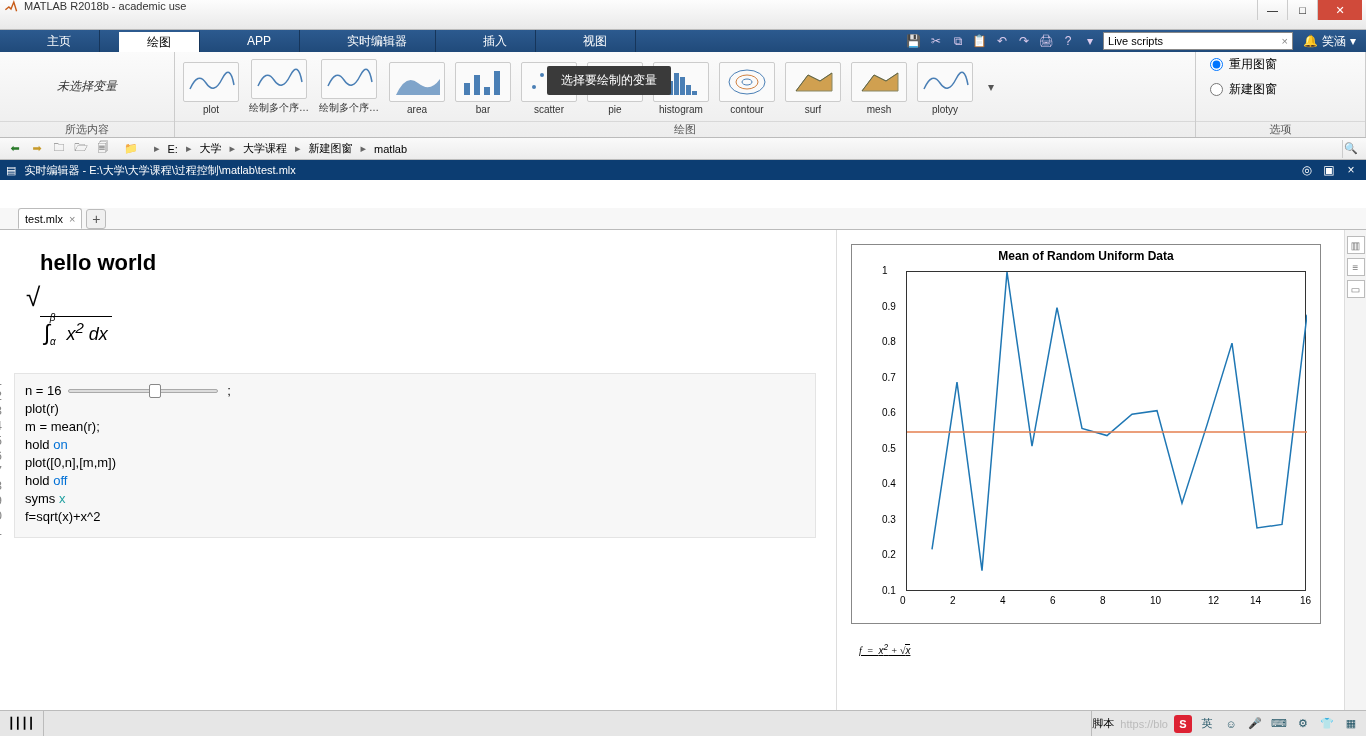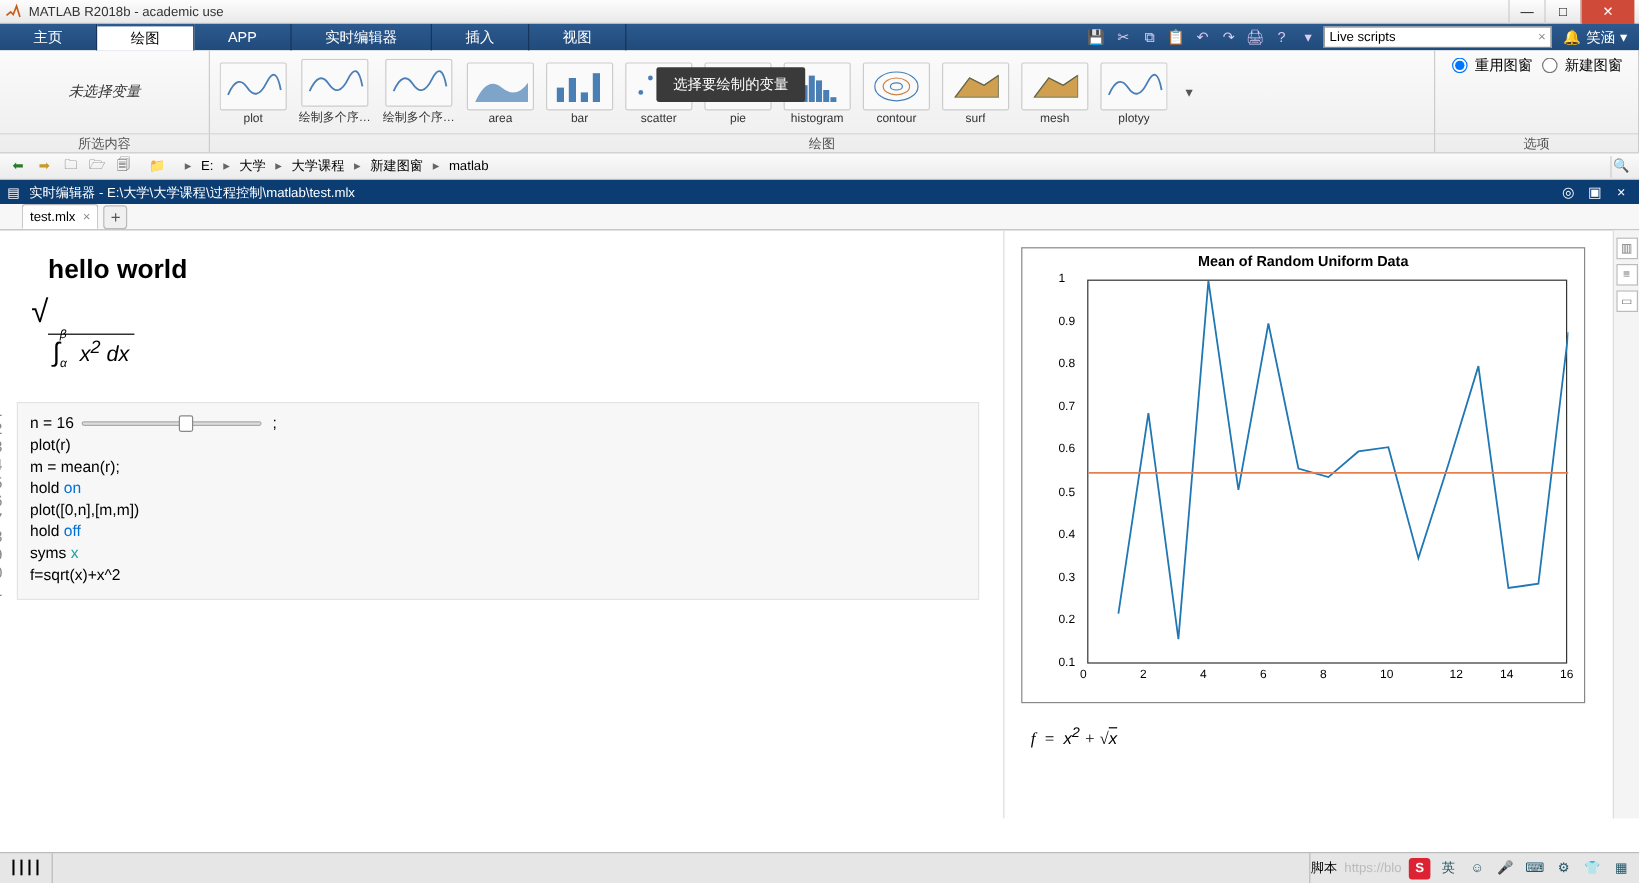--- a/index.html
+++ b/index.html
@@ -1,28 +1,28 @@
 <!DOCTYPE html>
 <html><head>
 <meta charset="utf-8">
 <style>
 * { box-sizing: border-box; margin: 0; padding: 0; font-family: "Microsoft YaHei", Arial, sans-serif; }
 body { background: #fff; font-size: 12px; color: #000; width: 1366px; height: 736px; overflow: hidden; }
 
 
-.titlebar { height: 20px; background: linear-gradient(#fdfdfd, #e9e9e9); display: flex; align-items: center; padding: 0 4px; border-bottom: 1px solid #bbb; }
+.titlebar { height: 30px; background: linear-gradient(#fdfdfd, #e9e9e9); display: flex; align-items: flex-start; padding: 0 4px; border-bottom: 1px solid #bbb; }
 .titlebar .logo { width: 14px; height: 14px; margin-right: 6px; }
 .titlebar .title { font-size: 11px; color: #333; }
 .winbtns { margin-left: auto; display: flex; }
 .winbtn { width: 30px; height: 20px; display: flex; align-items: center; justify-content: center; border-left: 1px solid #ccc; font-size: 11px; cursor: pointer; }
 .winbtn.close { background: #d04a3a; color: #fff; width: 45px; }
 
 
 .maintabs { height: 22px; background: linear-gradient(#2c5a8f,#204a7a); display: flex; align-items: stretch; }
-.maintab { color: #fff; font-size: 12px; padding: 4px 28px; display: flex; align-items: center; cursor: pointer; border-right: 1px solid #16355a; }
+.maintab { color: #fff; font-size: 12px; padding: 4px 28px; display: flex; align-items: center; cursor: pointer; border-right: 1px solid #16355a; margin-left: 19px; }
 .maintab.active { background: #fff; color: #000; border-top: 2px solid #2c5a8f; }
 .maintabs .right { margin-left: auto; display: flex; align-items: center; gap: 4px; padding-right: 4px; }
 .iconbtn { width: 18px; height: 18px; display: flex; align-items: center; justify-content: center; color: #dce; cursor: pointer; font-size: 12px; }
 .livesearch { width: 190px; height: 18px; background: #fff; border: 1px solid #888; font-size: 11px; padding: 0 4px; display: flex; align-items: center; justify-content: space-between; }
 .userbox { color: #fff; font-size: 12px; padding: 0 6px; display: flex; align-items: center; gap: 4px; }
 
 
 .toolstrip { height: 86px; background: linear-gradient(#fbfbfb,#ededed); border-bottom: 1px solid #bbb; display: flex; }
 .toolgroup { display: flex; flex-direction: column; border-right: 1px solid #ccc; }
 .toolgroup .body { flex: 1; display: flex; align-items: center; padding: 4px 8px; gap: 10px; }
@@ -30,38 +30,38 @@
 .selvar { width: 175px; }
 .selvar .body { justify-content: center; font-size: 12px; font-style: italic; color: #333; }
 .plotsec { flex: 1; position: relative; }
 .plotthumbs { display: flex; gap: 10px; align-items: flex-end; overflow: hidden; }
 .pthumb { display: flex; flex-direction: column; align-items: center; gap: 2px; cursor: pointer; }
 .pthumb .img { width: 56px; height: 40px; background: #fafafa; border: 1px solid #ccc; border-radius: 2px; display: flex; align-items: center; justify-content: center; overflow: hidden; }
 .pthumb .lbl { font-size: 10px; color: #333; max-width: 62px; white-space: nowrap; overflow: hidden; text-overflow: ellipsis; }
 .tooltip-ov { position: absolute; left: 372px; top: 14px; background: #3a3a3a; color: #fff; padding: 6px 14px; font-size: 12px; border-radius: 2px; pointer-events: none; }
 .expand { width: 16px; display: flex; align-items: center; justify-content: center; color: #555; cursor: pointer; }
 .optgrp { width: 170px; }
-.optgrp .body { flex-direction: row; align-items: flex-start; gap: 8px; padding-left: 14px; }
+.optgrp .body { flex-direction: column; align-items: flex-start; gap: 8px; padding-left: 14px; }
 .optgrp label { font-size: 12px; display: flex; align-items: center; gap: 6px; cursor: pointer; }
 
 
 .navbar { height: 22px; background: linear-gradient(#fafafa,#ececec); border-bottom: 1px solid #bbb; display: flex; align-items: center; padding: 0 6px; gap: 4px; font-size: 11px; }
 .navbar .nbtn { width: 18px; height: 18px; display: flex; align-items: center; justify-content: center; cursor: pointer; color: #555; }
 .crumbs { display: flex; align-items: center; gap: 2px; margin-left: 6px; }
 .crumbs span { padding: 0 2px; cursor: pointer; }
 .crumbs .sep { color: #666; padding: 0 4px; }
 .navbar .search { margin-left: auto; width: 18px; height: 18px; border-left: 1px solid #ccc; display:flex; align-items:center; justify-content:center; cursor:pointer; }
 
 
 .docbar { height: 20px; background: #0c3d72; color: #fff; font-size: 11px; display: flex; align-items: center; padding: 0 6px; gap: 8px; }
 .docbar .iconbtn { color: #fff; }
 .docbar .right { margin-left: auto; display: flex; gap: 4px; }
 
 
-.filetabs { height: 22px; background: #f7f7f7; border-bottom: 1px solid #bbb; display: flex; align-items: flex-end; }
+.filetabs { height: 22px; background: #f7f7f7; border-bottom: 1px solid #bbb; display: flex; align-items: flex-end; margin-top: 28px; }
 .filetab { height: 21px; background: #fff; border: 1px solid #bbb; border-bottom: 1px solid #fff; margin-left: 18px; padding: 0 6px; display: flex; align-items: center; gap: 6px; font-size: 11px; border-radius: 3px 3px 0 0; cursor: pointer; }
 .filetab .x { color: #888; cursor: pointer; font-size: 11px; }
 .addtab { width: 20px; height: 20px; display: flex; align-items: center; justify-content: center; border: 1px solid #bbb; margin-left: 4px; background:#f0f0f0; cursor: pointer; font-size: 14px; color:#555; border-radius:3px; }
 
 
 .editor-area { display: flex; height: 490px; }
 .leftpane { flex: 1; display: flex; padding: 20px 20px 20px 0; overflow: hidden; position: relative; }
 .linespace { width: 28px; text-align: right; padding-right: 6px; color: #888; font-family: Consolas, monospace; font-size: 13px; }
 .doc { flex: 1; padding-left: 40px; }
 .h1 { font-size: 22px; font-weight: bold; }
@@ -75,21 +75,21 @@
 
 .rightpane { width: 530px; border-left: 1px solid #ddd; display: flex; }
 .sidebtns { width: 22px; background: #f4f4f4; border-left: 1px solid #ddd; display: flex; flex-direction: column; gap: 4px; padding-top: 6px; align-items: center; }
 .sidebtns div { width: 18px; height: 18px; border: 1px solid #bbb; background: #fff; cursor: pointer; font-size:10px; display:flex; align-items:center; justify-content:center; color:#777; }
 .output { flex: 1; padding: 10px 4px 10px 14px; font-size: 12px; overflow: hidden; }
 
 .plotbox { background: #fff; border: 1px solid #888; width: 470px; height: 380px; position: relative; margin: 4px 0 18px 0; }
 .plotbox .ptitle { position:absolute; top:4px; left:0; right:0; text-align:center; font-size:12px; font-weight:bold; }
 .axes { position:absolute; left:54px; top:26px; width: 400px; height: 320px; border: 1px solid #333; }
 .tick { position:absolute; font-size:10px; color:#000; }
-.formula { font-family: "Times New Roman", serif; font-style: italic; font-size: 14px; padding-left: 8px; }
+.formula { font-family: "Times New Roman", serif; font-style: italic; font-size: 10px; padding-left: 8px; text-decoration: underline; }
 
 
 .statusbar { position: fixed; bottom: 0; left: 0; right: 0; height: 26px; background: #e6e6e6; border-top: 1px solid #bbb; display: flex; align-items: center; font-size: 11px; }
 .statusbar .seg { padding: 0 8px; border-right: 1px solid #bbb; height: 100%; display: flex; align-items: center; }
 .statusbar .right { margin-left: auto; display: flex; align-items: center; gap: 6px; padding-right: 6px; }
 .statusbar .right .ic { width:18px; height:18px; display:flex;align-items:center;justify-content:center; cursor:pointer; color:#256; }
 
 svg { display: block; }
 .lineblue { stroke: #1f77b4; stroke-width: 1.5; fill: none; }
 .lineorange { stroke: #e57f4f; stroke-width: 1.5; fill: none; }

